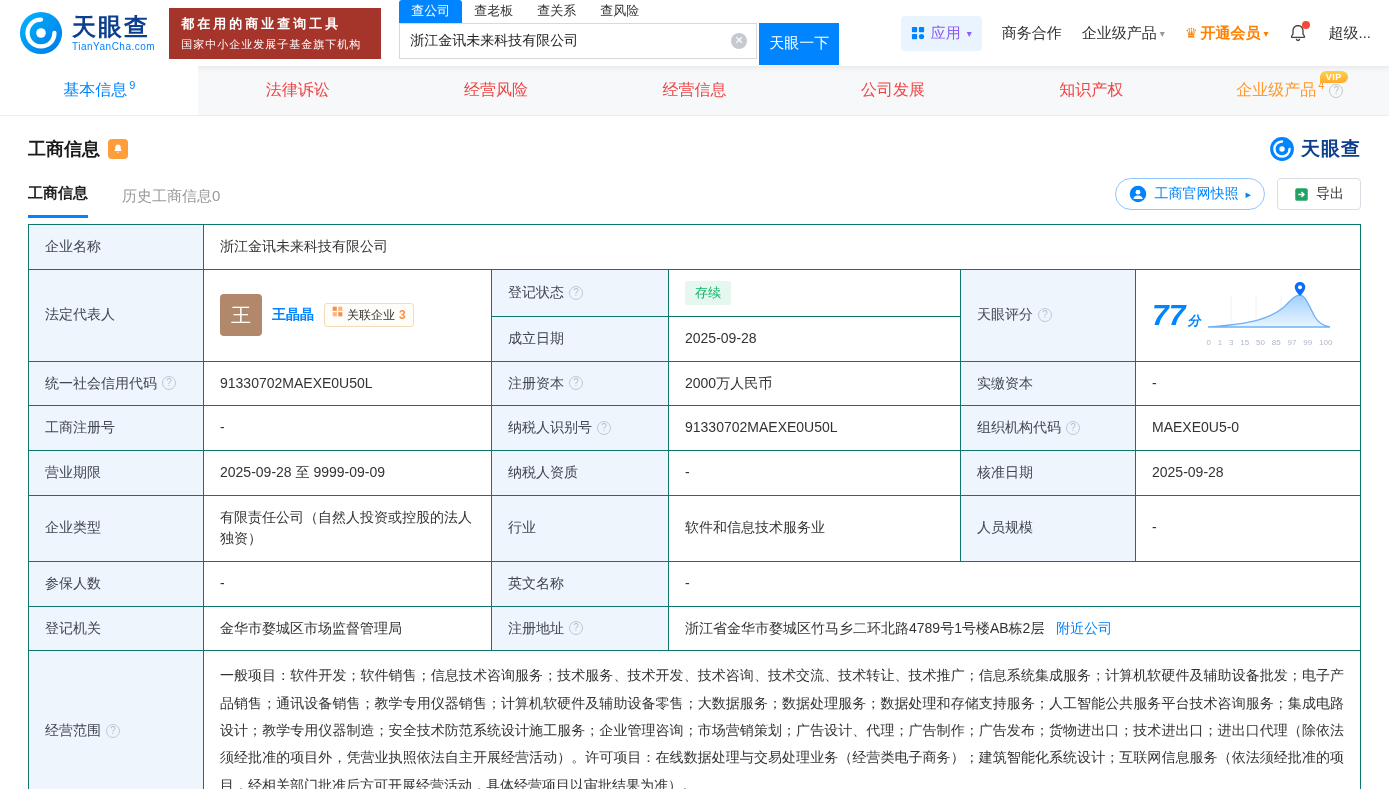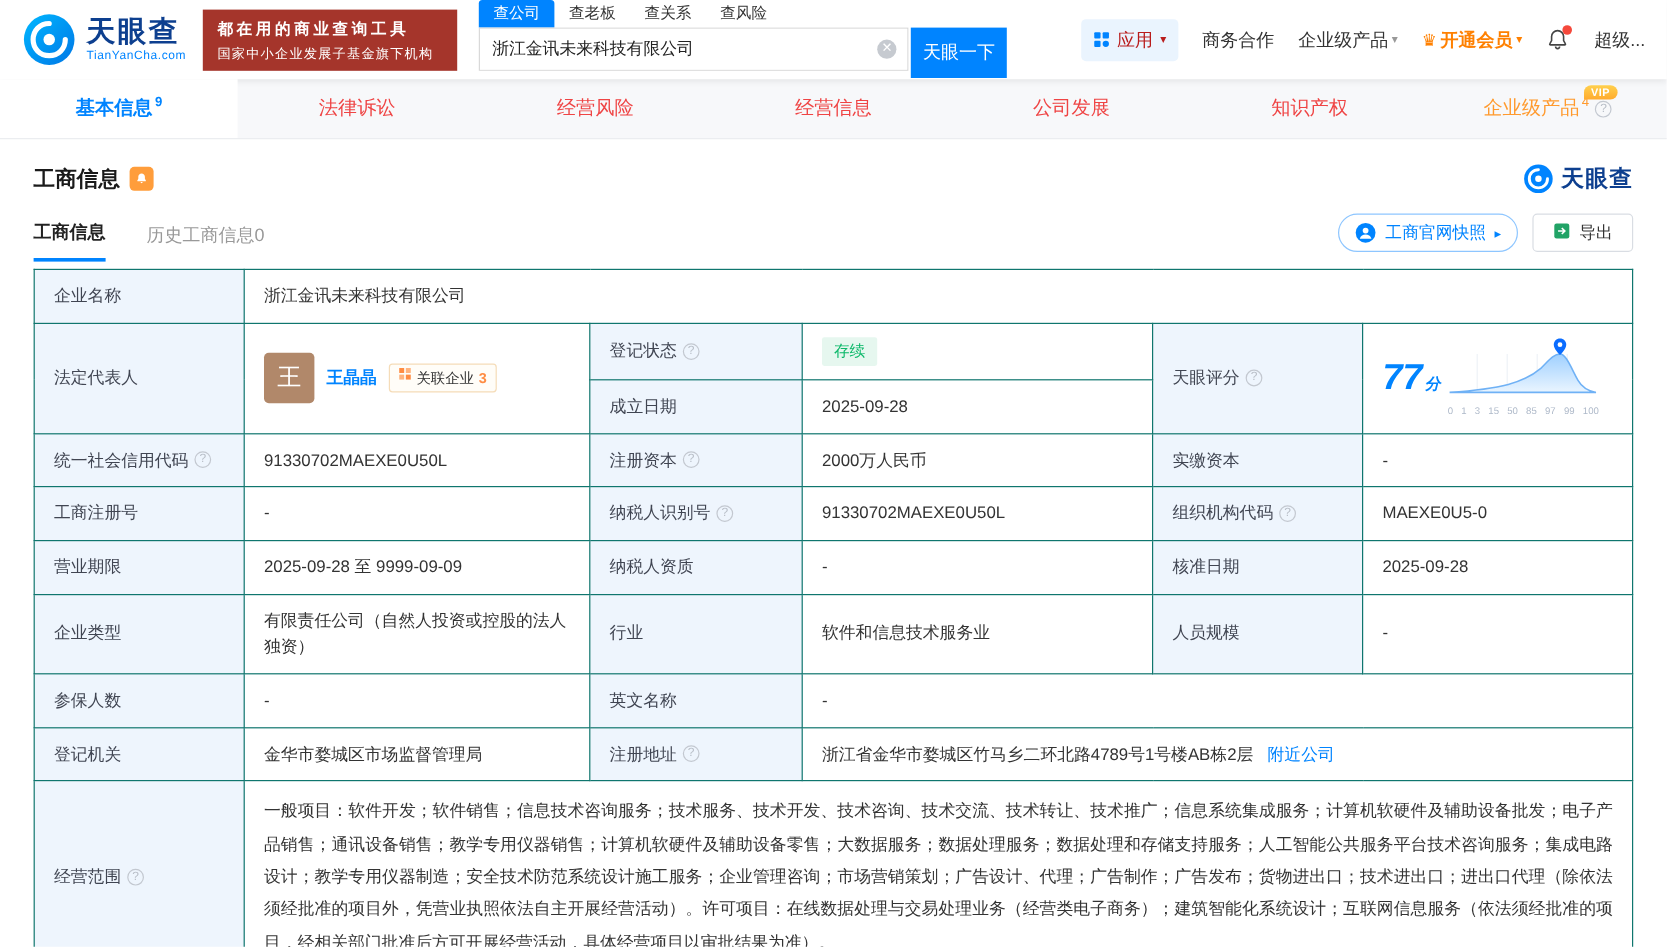--- a/index.html
+++ b/index.html
@@ -24,36 +24,36 @@
   .search-row{display:flex}
   .search-box{position:relative;width:358px;height:36px;border:1px solid #d9d9d9;background:#fff}
   .search-box input{width:100%;height:100%;border:none;outline:none;padding:0 34px 0 10px;
     font-size:14px;color:#222;font-family:inherit}
   .clear{position:absolute;right:9px;top:50%;transform:translateY(-50%);width:16px;height:16px;
     background:#c6cad0;color:#fff;border-radius:50%;font-size:11px;line-height:15px;text-align:center;cursor:pointer}
   .search-btn{width:80px;height:42px;background:#0084ff;color:#fff;border:none;font-size:15px;
     margin-left:2px;cursor:pointer;font-family:inherit}
 
   .top-nav{margin-left:auto;display:flex;align-items:center;gap:20px;font-size:15px;white-space:nowrap}
-  .apps-chip{display:flex;align-items:center;gap:6px;background:#eaf4fe;color:#b91c1c;
+  .apps-chip{display:flex;align-items:center;gap:6px;background:#eaf4fe;color:#8b5cf6;
     padding:8px 10px;border-radius:4px;cursor:pointer}
   .caret{font-size:10px;color:inherit}
   .nav-link{color:#333;cursor:pointer;display:inline-flex;align-items:center;gap:3px}
   .nav-link .caret{color:#999}
   .nav-link.vip{color:#ff8000;font-weight:bold}
   .nav-link.vip .caret{color:#ff8000}
   .crown{font-size:14px}
   .bell{position:relative;cursor:pointer;display:inline-flex}
   .dot{position:absolute;top:-2px;right:-2px;width:8px;height:8px;background:#f5483b;border-radius:50%}
 
   
   .main-tabs{display:flex;height:50px;background:#f7f8fa;border-bottom:1px solid #ebedf0}
   .mtab{flex:1;display:flex;align-items:center;justify-content:center;font-size:16px;color:#ef4444;
     cursor:pointer;position:relative}
-  .mtab.active{background:#fff;color:#0084ff;font-weight:bold}
+  .mtab.active{background:#fff;color:#0084ff;font-weight:normal}
   .sup{font-size:11px;position:relative;top:-6px;margin-left:2px}
   .mtab.history{color:#ff9a2e}
   .vip-badge{position:absolute;top:5px;left:calc(50% + 30px);
     background:linear-gradient(180deg,#ffd04d,#ffab2e);color:#fff;font-size:9px;font-weight:bold;
     padding:1px 6px;border-radius:6px 6px 6px 0;letter-spacing:.5px}
   .q{display:inline-block;width:14px;height:14px;border:1px solid #c3c8d0;color:#b8bec7;
     border-radius:50%;font-size:10px;line-height:12px;text-align:center;margin-left:5px;cursor:pointer;flex:none}
 
   
   .section-head{display:flex;align-items:center;padding:20px 28px 4px}
@@ -64,21 +64,21 @@
     font-weight:bold;color:#0d3f8f;letter-spacing:1px}
 
   
   .subtab-row{display:flex;align-items:flex-end;padding:12px 28px 0}
   .subtab{font-size:15px;color:#999;margin-right:34px;padding-bottom:12px;cursor:pointer}
   .subtab.active{color:#222;font-weight:bold;border-bottom:3px solid #0084ff}
   .right-btns{margin-left:auto;display:flex;gap:12px;padding-bottom:8px}
   .snapshot-btn{display:inline-flex;align-items:center;gap:7px;border:1px solid #8ec6ff;color:#0084ff;
     background:#fff;border-radius:17px;padding:6px 13px;font-size:14px;cursor:pointer;font-family:inherit}
   .snapshot-btn .arrow{font-size:11px}
-  .export-btn{display:inline-flex;gap:7px;border:1px solid #d9dde3;background:#fff;
+  .export-btn{display:inline-flex;align-items:center;gap:7px;border:1px solid #d9dde3;background:#fff;
     border-radius:4px;padding:6px 16px;font-size:14px;color:#333;cursor:pointer;font-family:inherit}
 
   
   .info-table{width:1333px;margin:6px 28px 20px;border-collapse:collapse;font-size:14px;table-layout:fixed}
   .info-table td{border:1px solid #0f766e;padding:11px 16px;vertical-align:middle;color:#333;line-height:1.55}
   .info-table td.lbl{background:#eef5fd;color:#404552}
   .lbl-inner{display:flex;align-items:center}
   .badge-green{display:inline-block;background:#e6f7ef;color:#0bb869;padding:2px 10px;
     font-size:13px;border-radius:2px}
   .rep{display:flex;align-items:center;gap:10px}

